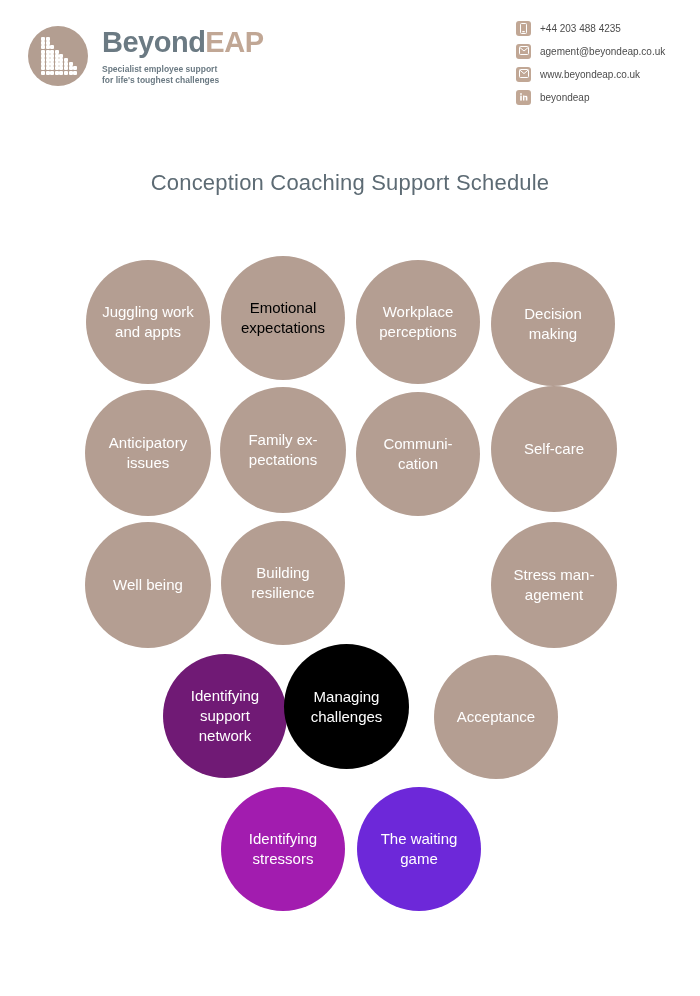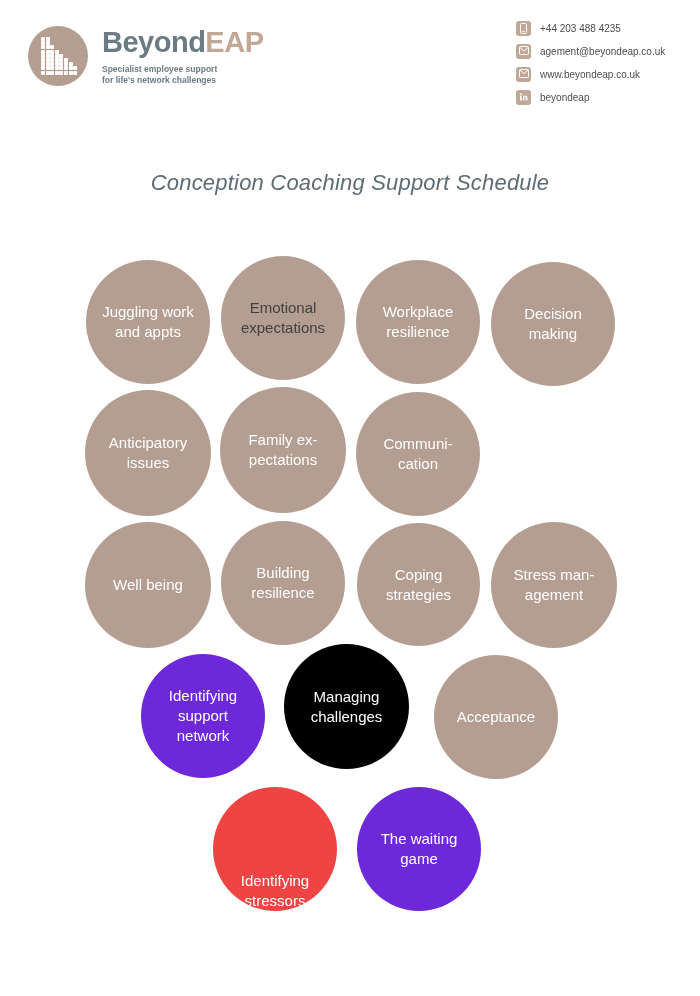--- a/index.html
+++ b/index.html
@@ -113,21 +113,20 @@
   
   .page-title {
     position: absolute;
     top: 170px;
     left: 0;
     width: 700px;
     text-align: center;
     font-size: 22px;
     color: #5d6b74;
     letter-spacing: 0.2px;
-    font-style: italic;
   }
 
   
   .bubbles {
     position: absolute;
     top: 250px;
     left: 0;
     width: 684px;
     height: 680px;
   }
@@ -201,21 +200,21 @@
           <i style="left: 27.6px; top: 33.6px;"></i>
           <i style="left: 32.2px; top: 33.6px;"></i>
         </div>
     </div>
     <div class="logo-text">
       <div class="logo-word">
         <span class="beyond">Beyond</span><span class="eap">EAP</span>
       </div>
       <div class="logo-tag">
         <div>Specialist employee support</div>
-        <div>for life's network challenges</div>
+        <div>for life's toughest challenges</div>
       </div>
     </div>
   </div>
 
   <div class="contact-block">
 
     <div class="contact-row">
       <span class="contact-ico">
         <svg width="9" height="11" viewBox="0 0 9 11">
             <rect x="1.5" y="0.5" width="6" height="10" rx="1" fill="none" stroke="#ffffff" stroke-width="1"></rect>
@@ -258,58 +257,58 @@
 
   </div>
 </div>
 
 <div class="page-title">Conception Coaching Support Schedule</div>
 
 <div class="bubbles" id="bubbles">
     <div class="bubble" style="left: 86px; top: 10px; width: 124px; height: 124px; background: rgb(180, 158, 146); color: rgb(255, 255, 255);">
       <span>Juggling work and appts</span>
     </div>
-    <div class="bubble" style="left: 221px; top: 6px; width: 124px; height: 124px; background: rgb(180, 158, 146); color: #404040; justify-content: flex-end;">
+    <div class="bubble" style="left: 221px; top: 6px; width: 124px; height: 124px; background: rgb(180, 158, 146); color: #000000; justify-content: flex-end;">
       <span>Emotional expectations</span>
     </div>
     <div class="bubble" style="left: 356px; top: 10px; width: 124px; height: 124px; background: rgb(180, 158, 146); color: rgb(255, 255, 255);">
-      <span>Workplace resilience</span>
+      <span>Workplace perceptions</span>
     </div>
     <div class="bubble" style="left: 491px; top: 12px; width: 124px; height: 124px; background: rgb(180, 158, 146); color: rgb(255, 255, 255);">
       <span>Decision making</span>
     </div>
     <div class="bubble" style="left: 85px; top: 140px; width: 126px; height: 126px; background: rgb(180, 158, 146); color: rgb(255, 255, 255);">
       <span>Anticipatory issues</span>
     </div>
     <div class="bubble" style="left: 220px; top: 137px; width: 126px; height: 126px; background: rgb(180, 158, 146); color: rgb(255, 255, 255); text-align: center;">
       <span>Family ex- pectations</span>
     </div>
     <div class="bubble" style="left: 356px; top: 142px; width: 124px; height: 124px; background: rgb(180, 158, 146); color: rgb(255, 255, 255);">
       <span>Communi- cation</span>
     </div>
+    <div class="bubble" style="left: 491px; top: 136px; width: 126px; height: 126px; background: rgb(180, 158, 146); color: rgb(255, 255, 255);">
+      <span>Self-care</span>
+    </div>
     <div class="bubble" style="left: 85px; top: 272px; width: 126px; height: 126px; background: rgb(180, 158, 146); color: rgb(255, 255, 255);">
       <span>Well being</span>
     </div>
     <div class="bubble" style="left: 221px; top: 271px; width: 124px; height: 124px; background: rgb(180, 158, 146); color: rgb(255, 255, 255);">
       <span>Building resilience</span>
     </div>
-    <div class="bubble" style="left: 357px; top: 273px; width: 123px; height: 123px; background: rgb(180, 158, 146); color: rgb(255, 255, 255);">
-      <span>Coping strategies</span>
-    </div>
     <div class="bubble" style="left: 491px; top: 272px; width: 126px; height: 126px; background: rgb(180, 158, 146); color: rgb(255, 255, 255);">
       <span>Stress man- agement</span>
     </div>
-    <div class="bubble" style="left: 141px; top: 404px; width: 124px; height: 124px; background: #6d28d9; color: rgb(255, 255, 255);">
+    <div class="bubble" style="left: 163px; top: 404px; width: 124px; height: 124px; background: #701a75; color: rgb(255, 255, 255);">
       <span>Identifying support network</span>
     </div>
     <div class="bubble" style="left: 284px; top: 394px; width: 125px; height: 125px; background: #000000; color: rgb(255, 255, 255);">
       <span>Managing challenges</span>
     </div>
     <div class="bubble" style="left: 434px; top: 405px; width: 124px; height: 124px; background: rgb(180, 158, 146); color: rgb(255, 255, 255);">
       <span>Acceptance</span>
     </div>
-    <div class="bubble" style="left: 213px; top: 537px; width: 124px; height: 124px; background: #ef4444; color: rgb(255, 255, 255); align-items: flex-end;">
+    <div class="bubble" style="left: 221px; top: 537px; width: 124px; height: 124px; background: #a21caf; color: rgb(255, 255, 255);">
       <span>Identifying stressors</span>
     </div>
     <div class="bubble" style="left: 357px; top: 537px; width: 124px; height: 124px; background: #6d28d9; color: rgb(255, 255, 255);">
       <span>The waiting game</span>
     </div>
   </div>
 
 </body></html>

